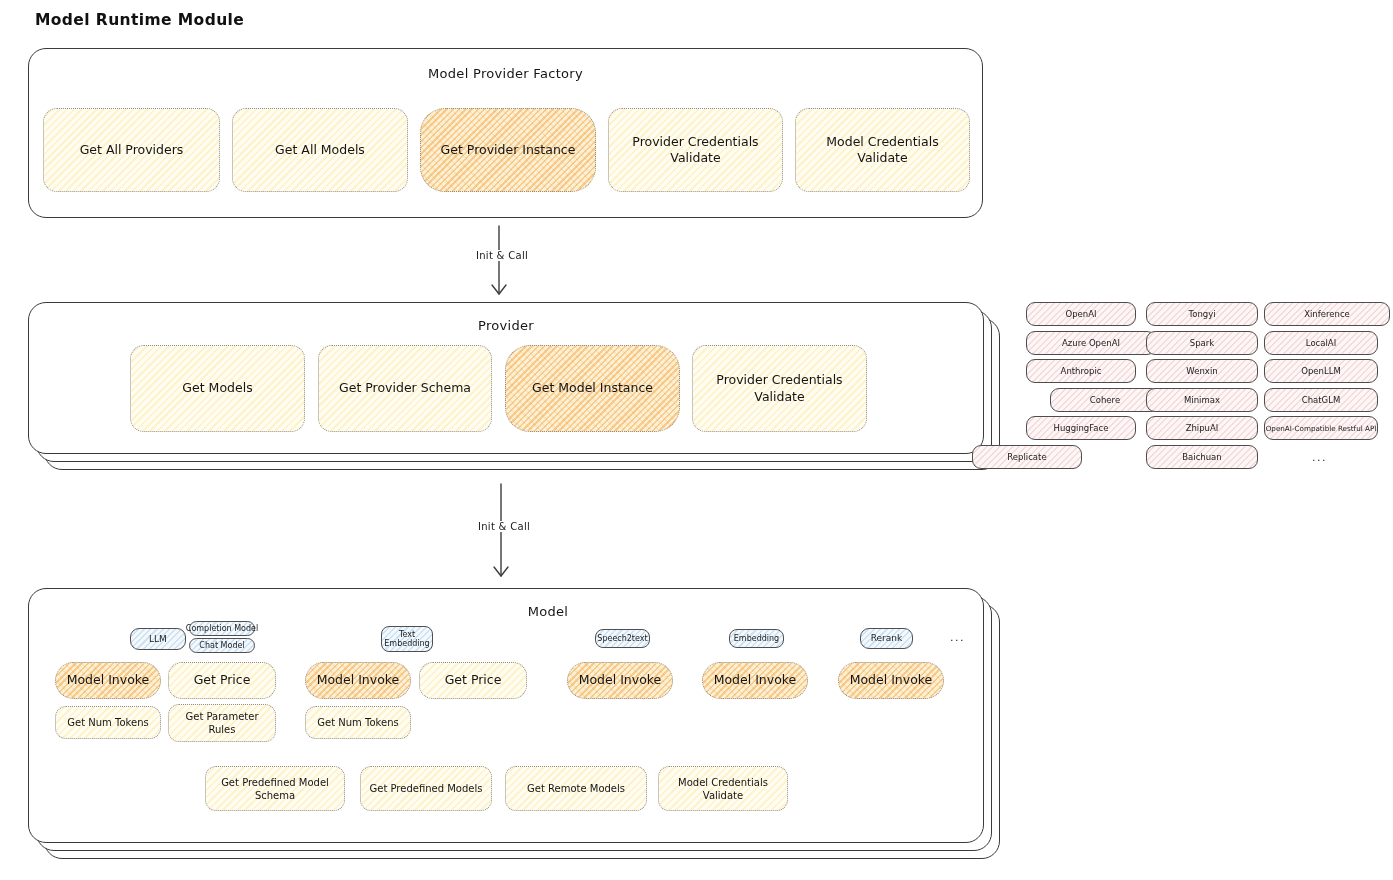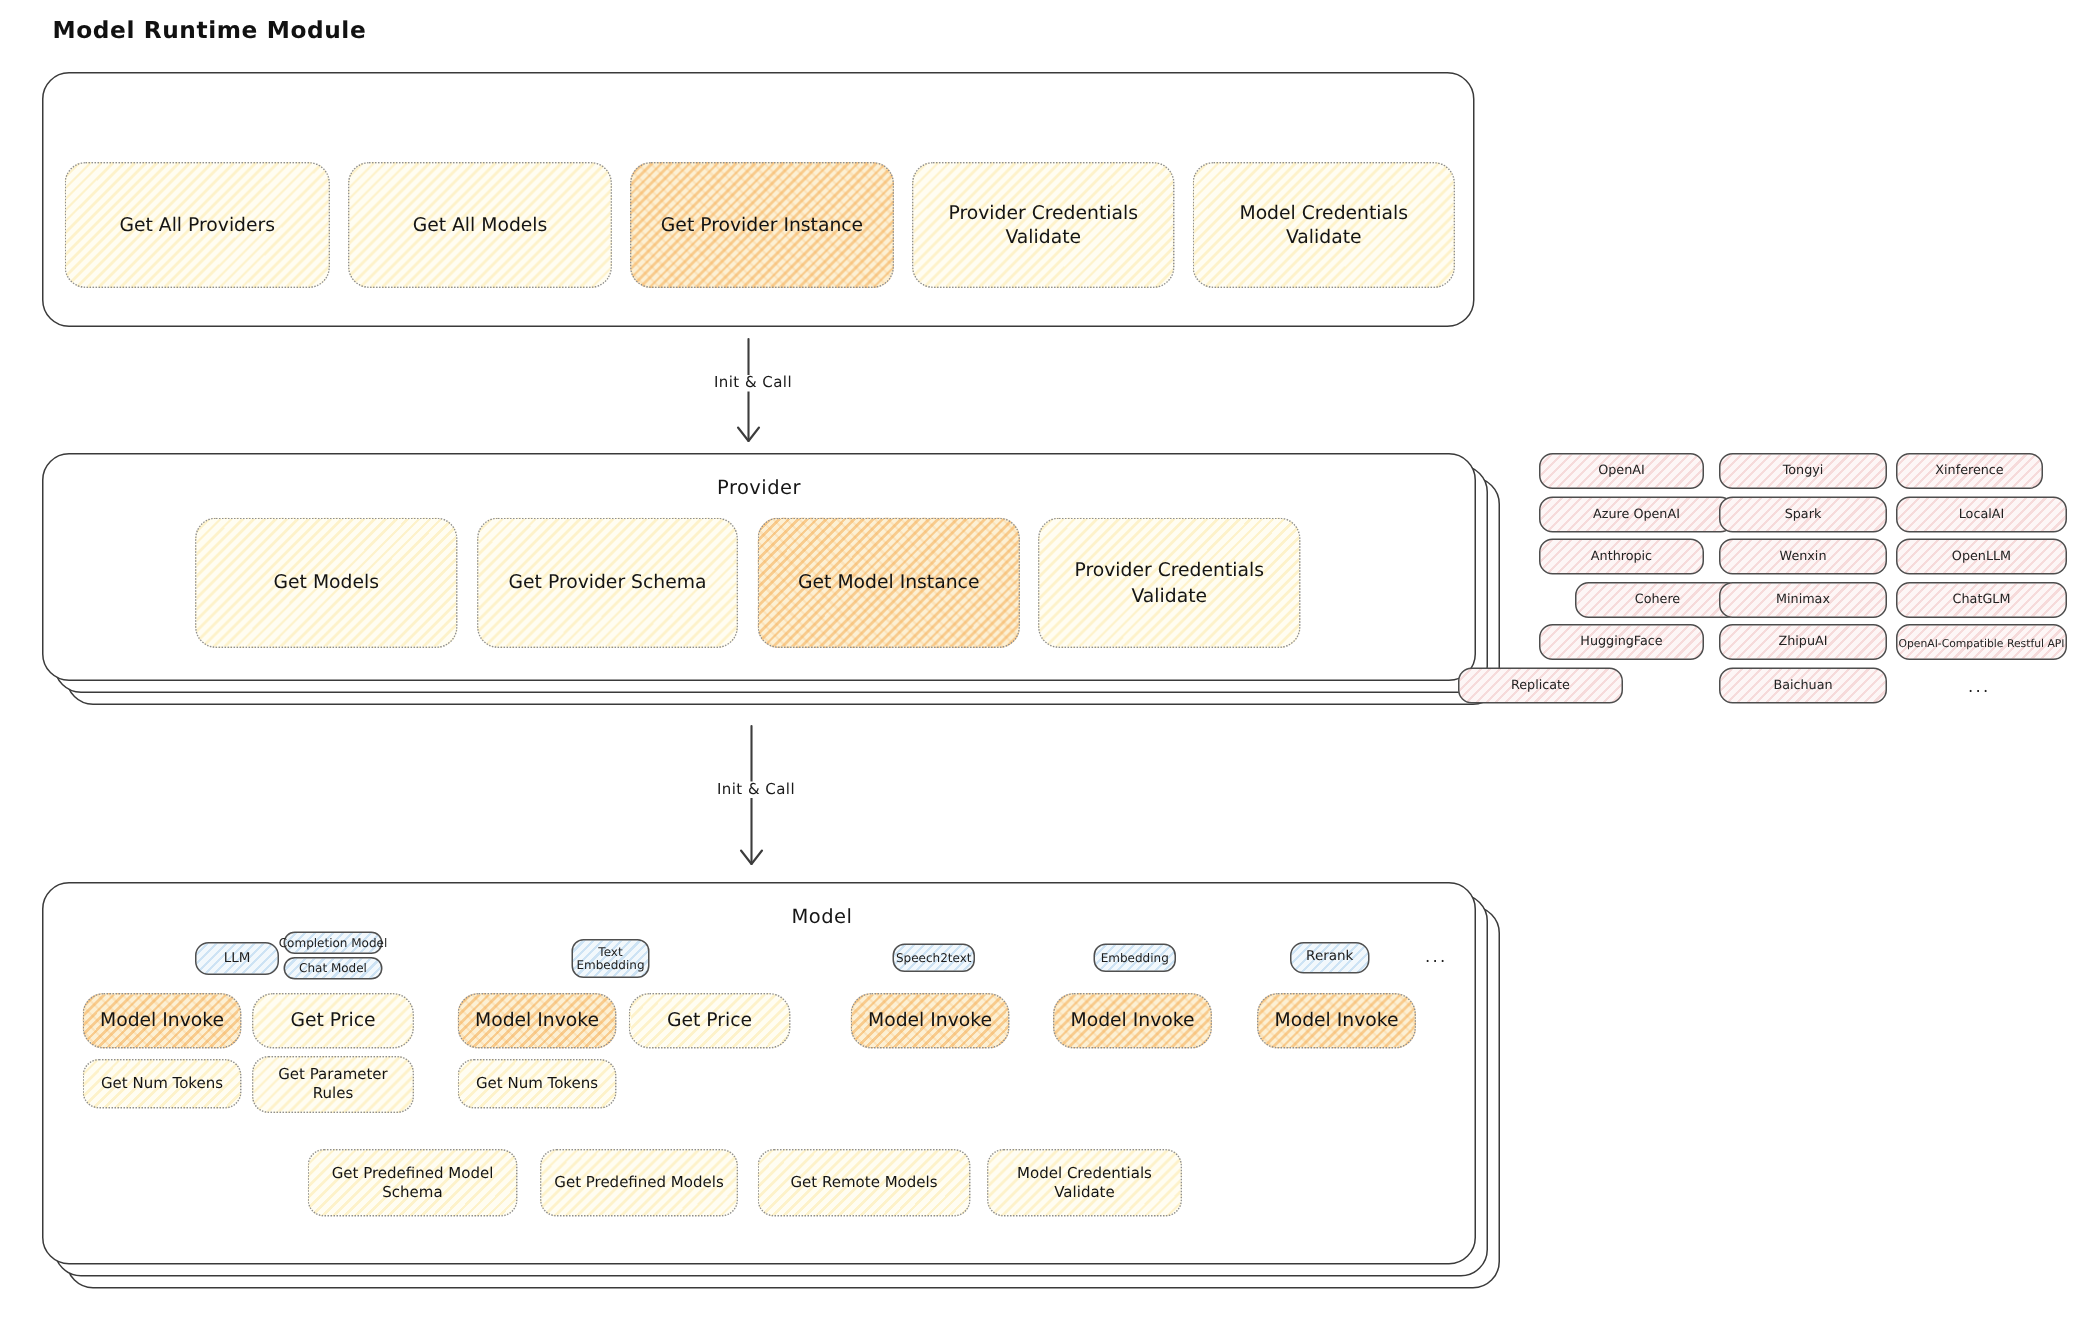--- a/index.html
+++ b/index.html
@@ -27,20 +27,21 @@
   .btn.sm{font-size:10px;border-radius:11px;}
   .fill-yellow{
     background-color:#fffdf2;
     background-image:repeating-linear-gradient(135deg,rgba(250,219,120,.33) 0 1.8px,rgba(255,255,255,0) 1.8px 5.2px);
   }
   .fill-orange{
     background-color:#fcf0d4;
     background-image:
       repeating-linear-gradient(135deg,rgba(244,166,70,.5) 0 1.8px,rgba(255,255,255,0) 1.8px 4.4px),
       repeating-linear-gradient(45deg,rgba(244,166,70,.18) 0 1.5px,rgba(255,255,255,0) 1.5px 6px);
+    border-radius: 25px;
   }
   
   .pcell{
     position:absolute;box-sizing:border-box;display:flex;align-items:center;justify-content:center;
     border:1.4px solid #4d4d4d;border-radius:9px;font-size:8.5px;color:#222;
     background-color:#fdf6f6;
     background-image:repeating-linear-gradient(135deg,rgba(228,148,148,.28) 0 1.5px,rgba(255,255,255,0) 1.5px 4.6px);
   }
   .pcell.tiny{font-size:7.2px;white-space:nowrap;}
   
@@ -61,20 +62,21 @@
   svg.arrow line, svg.arrow polyline{stroke:#3c3c3c;stroke-width:1.4;fill:none;stroke-linecap:round;stroke-linejoin:round;}
 </style>
 </head>
 <body>
 
 <div id="canvas">
 
   <div class="abs page-title" style="left:35px;top:11px;">Model Runtime Module</div>
 
   <div class="sketch-box" style="left:28px;top:48px;width:955px;height:170px;"></div>
+  <div class="box-title" style="left:28px;top:66px;width:955px;">Model Provider Factory</div>
 
   <div class="btn fill-yellow" style="left:43px;top:108px;width:177px;height:84px;">Get All Providers</div>
   <div class="btn fill-yellow" style="left:232px;top:108px;width:176px;height:84px;">Get All Models</div>
   <div class="btn fill-orange" style="left:420px;top:108px;width:176px;height:84px;">Get Provider Instance</div>
   <div class="btn fill-yellow" style="left:608px;top:108px;width:175px;height:84px;">Provider Credentials Validate</div>
   <div class="btn fill-yellow" style="left:795px;top:108px;width:175px;height:84px;">Model Credentials Validate</div>
 
   <svg class="arrow" style="left:487px;top:226px;" width="24" height="70">
     <line x1="12" y1="0" x2="12" y2="68"></line>
     <polyline points="5,59 12,68 19,59"></polyline>
@@ -86,21 +88,21 @@
   <div class="sketch-box" style="left:28px;top:302px;width:956px;height:152px;"></div>
   <div class="box-title" style="left:28px;top:318px;width:956px;">Provider</div>
 
   <div class="btn fill-yellow" style="left:130px;top:345px;width:175px;height:87px;">Get Models</div>
   <div class="btn fill-yellow" style="left:318px;top:345px;width:174px;height:87px;">Get Provider Schema</div>
   <div class="btn fill-orange" style="left:505px;top:345px;width:175px;height:87px;">Get Model Instance</div>
   <div class="btn fill-yellow" style="left:692px;top:345px;width:175px;height:87px;">Provider Credentials Validate</div>
 
   <div class="pcell" style="left:1026px;top:302px;width:110px;height:24px;">OpenAI</div>
   <div class="pcell" style="left:1146px;top:302px;width:112px;height:24px;">Tongyi</div>
-  <div class="pcell" style="left:1264px;top:302px;width:98px;height:24px;">Xinference</div>
+  <div class="pcell" style="left:1264px;top:302px;width:126px;height:24px;">Xinference</div>
 
   <div class="pcell" style="left:1026px;top:331px;width:130px;height:24px;">Azure OpenAI</div>
   <div class="pcell" style="left:1146px;top:331px;width:112px;height:24px;">Spark</div>
   <div class="pcell" style="left:1264px;top:331px;width:114px;height:24px;">LocalAI</div>
 
   <div class="pcell" style="left:1026px;top:359px;width:110px;height:24px;">Anthropic</div>
   <div class="pcell" style="left:1146px;top:359px;width:112px;height:24px;">Wenxin</div>
   <div class="pcell" style="left:1264px;top:359px;width:114px;height:24px;">OpenLLM</div>
 
   <div class="pcell" style="left:1026px;top:388px;width:110px;height:24px;margin-left:24px;">Cohere</div>

